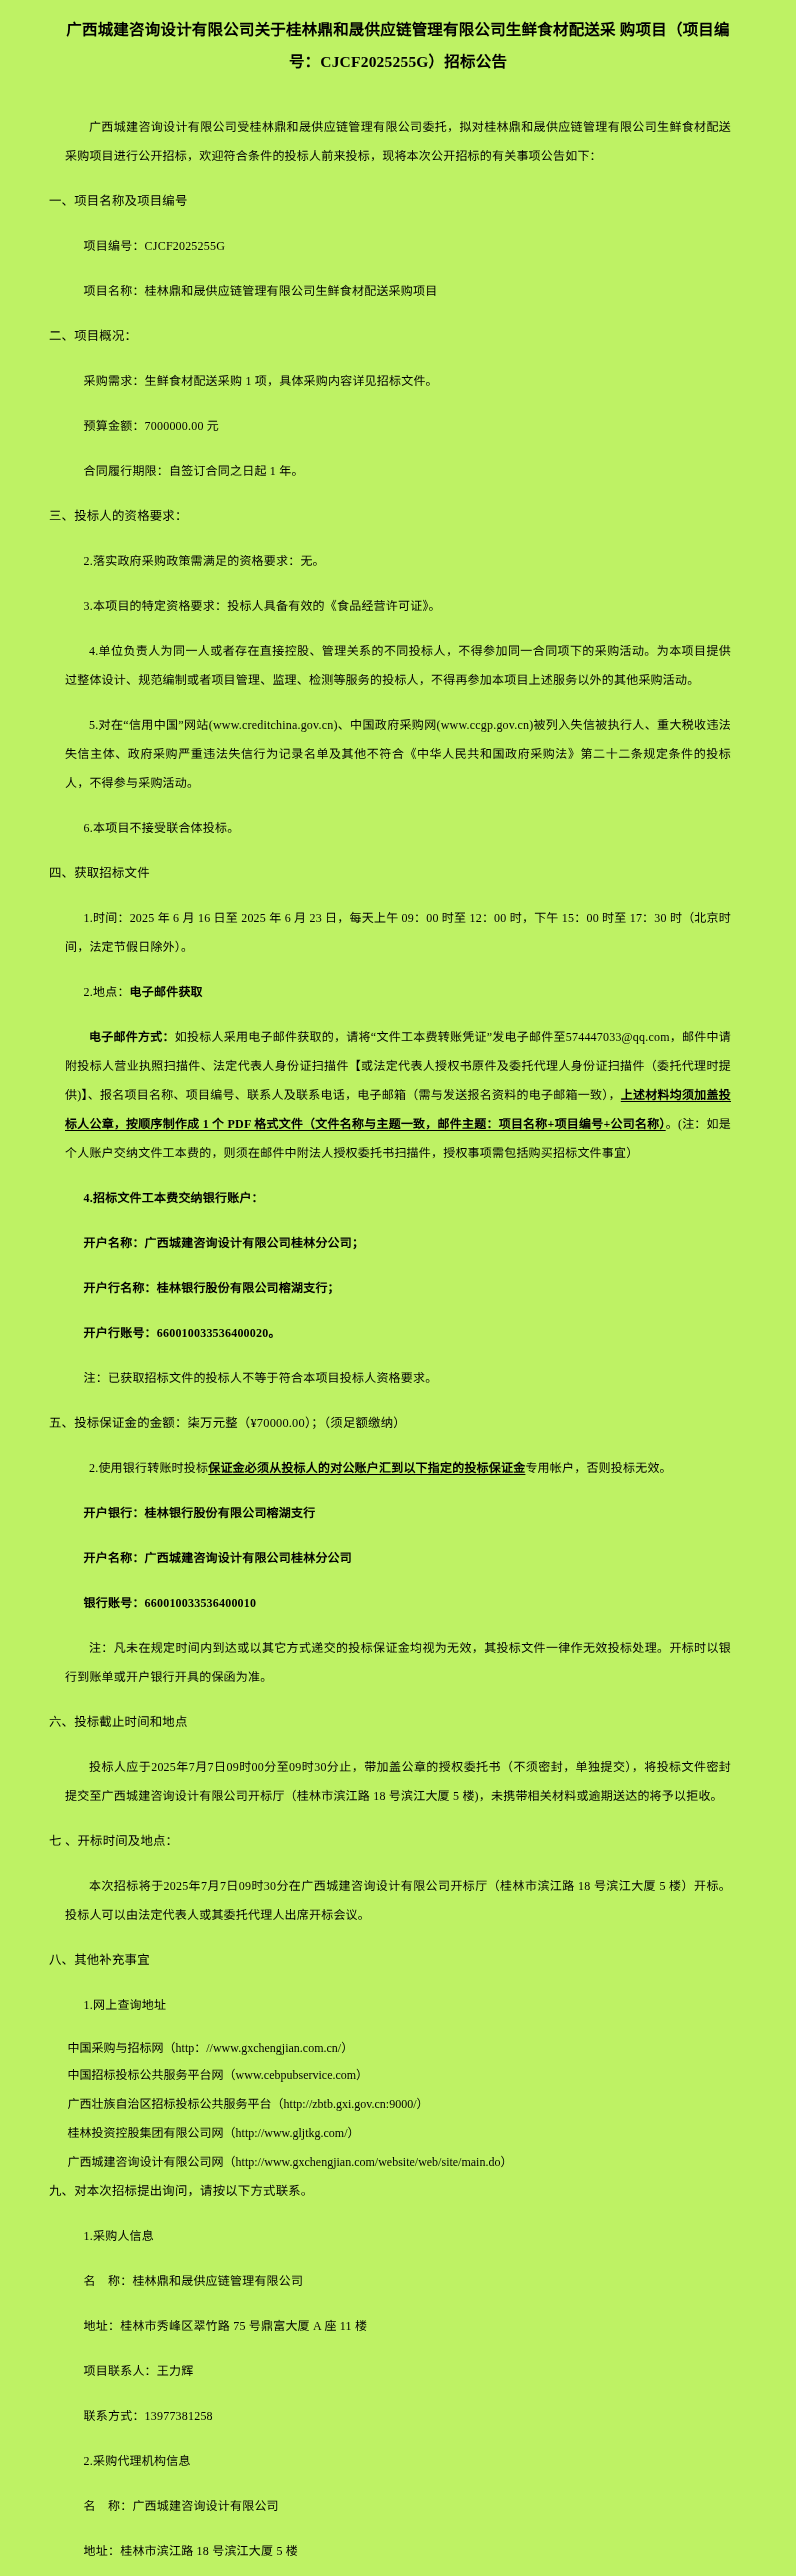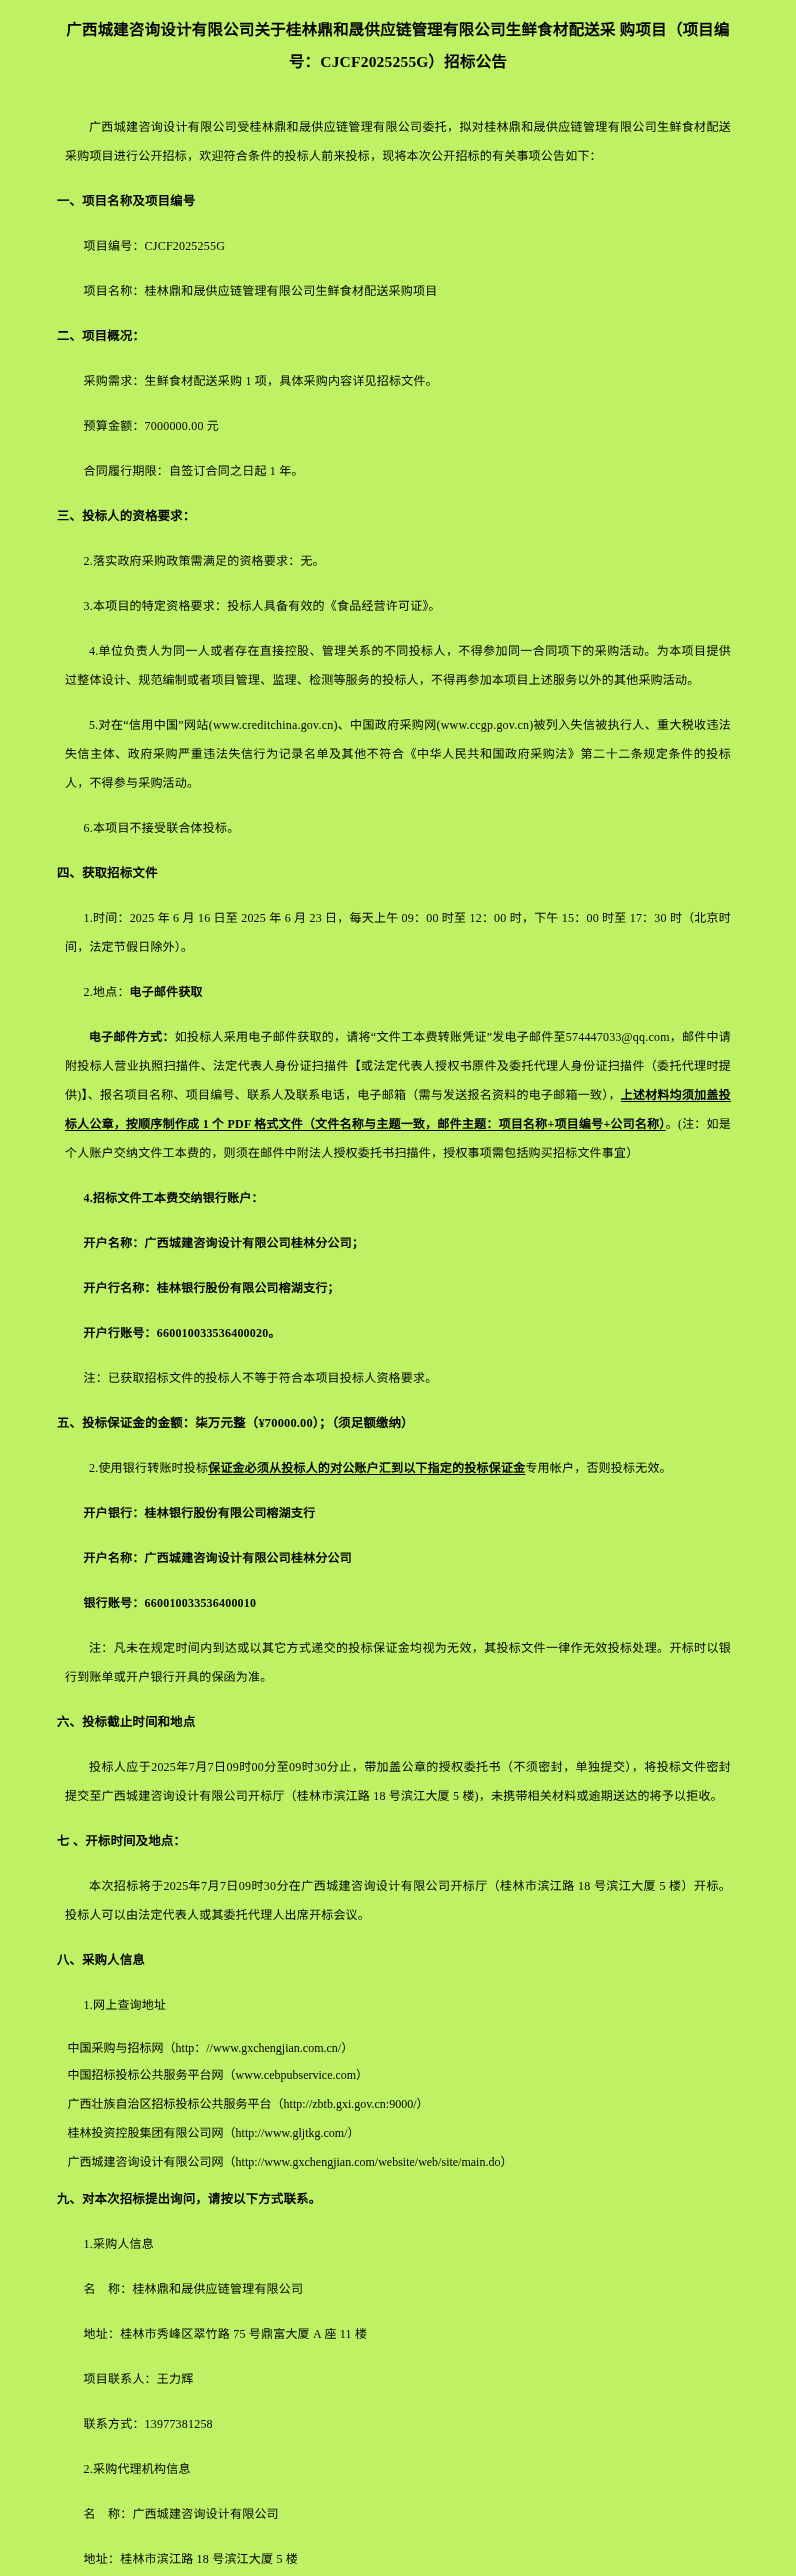--- a/index.html
+++ b/index.html
@@ -39,23 +39,23 @@
     text-align: justify;
     text-justify: inter-ideograph;
     margin: 16px;
     text-indent: 2em;
     letter-spacing: 0.2px;
   }
   p.para.indent1 { text-indent: 1.55em; }
 
   h2.sec {
     font-size: 12.4px;
-    font-weight: bold;
+    font-weight: normal;
     line-height: 29px;
-    margin: 8px;
+    margin: 0;
     text-indent: 0;
     letter-spacing: 0.2px;
   }
   .b { font-weight: bold; }
   .u { text-underline-offset: 1.6px; }
   .bu { font-weight: bold; text-decoration: underline; text-underline-offset: 1.6px; }
   .lat {
     font-family: "Liberation Serif", "DejaVu Serif", serif;
   }
   .urlitem {
@@ -121,21 +121,21 @@
   <p class="para indent1"><span class="b">开户名称：</span><span class="b">广西城建咨询设计有限公司桂林分公司</span></p>
   <p class="para indent1"><span class="b">银行账号：</span><span class="b lat">660010033536400010</span></p>
   <p class="para">注：凡未在规定时间内到达或以其它方式递交的投标保证金均视为无效，其投标文件一律作无效投标处理。开标时以银行到账单或开户银行开具的保函为准。</p>
 
   <h2 class="sec">六、投标截止时间和地点</h2>
   <p class="para"><span>投标人应于</span><span class="u lat">2025</span><span>年</span><span class="u lat">7</span><span>月</span><span class="u lat">7</span><span>日</span><span class="u lat">09</span><span>时</span><span class="u lat">00</span><span>分至</span><span class="u lat">09</span><span>时</span><span class="u lat">30</span><span>分止</span><span>，带加盖公章的授权委托书（不须密封，单独提交），将投标文件密封提交至</span><span class="u">广西城建咨询设计有限公司开标厅（桂林市滨江路 18 号滨江大厦 5 楼)</span><span>，未携带相关材料或逾期送达的将予以拒收。</span></p>
 
   <h2 class="sec">七 、开标时间及地点：</h2>
   <p class="para"><span>本次招标将于</span><span class="u lat">2025</span><span>年</span><span class="u lat">7</span><span>月</span><span class="u lat">7</span><span>日</span><span class="u lat">09</span><span>时</span><span class="u lat">30</span><span>分在</span><span class="u">广西城建咨询设计有限公司开标厅（桂林市滨江路 18 号滨江大厦 5 楼）</span><span>开标。投标人可以由法定代表人或其委托代理人出席开标会议。</span></p>
 
-  <h2 class="sec">八、采购人信息</h2>
+  <h2 class="sec">八、其他补充事宜</h2>
   <p class="para indent1">1.网上查询地址</p>
 
   <p class="urlitem tight"><span>中国采购与招标网</span><span class="lat">（http：//www.gxchengjian.com.cn/）</span></p>
   <p class="urlitem"><span>中国招标投标公共服务平台网</span><span class="lat">（www.cebpubservice.com）</span></p>
   <p class="urlitem"><span>广西壮族自治区招标投标公共服务平台</span><span class="lat">（http://zbtb.gxi.gov.cn:9000/）</span></p>
   <p class="urlitem"><span>桂林投资控股集团有限公司网</span><span class="lat">（http://www.gljtkg.com/）</span></p>
   <p class="urlitem"><span>广西城建咨询设计有限公司网</span><span class="lat">（http://www.gxchengjian.com/website/web/site/main.do）</span></p>
 
   <h2 class="sec">九、对本次招标提出询问，请按以下方式联系。</h2>
   <p class="para indent1">1.采购人信息</p>

